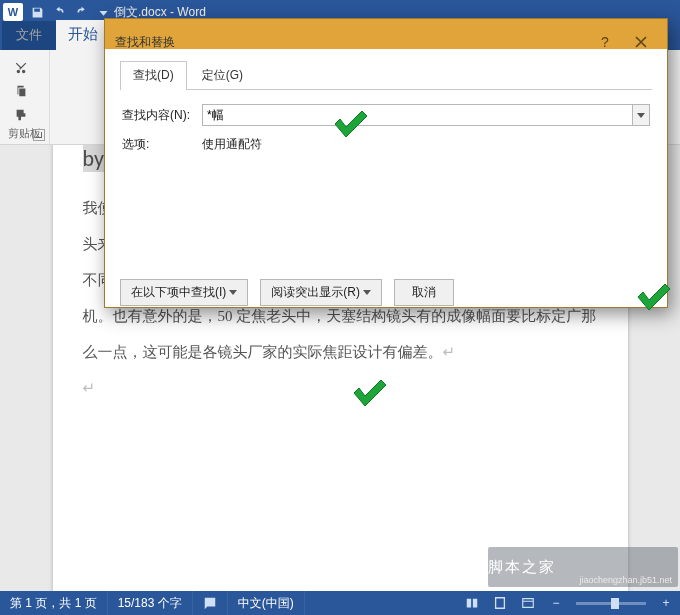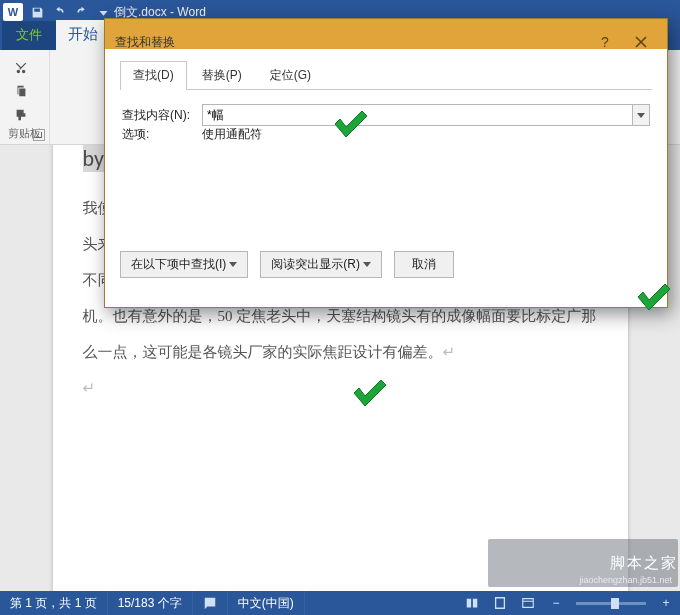--- a/index.html
+++ b/index.html
@@ -35,21 +35,21 @@
     flex:1; text-align:left; color:#f0f0f0; font-size:12px;
     padding-right: 110px;
   }
   
   .tabstrip {
     position: absolute; left:0; right:0; top:24px; height: 26px;
     background: #2a569a;
     display:flex; align-items:flex-end;
   }
   .file-tab {
-    background:#1d457f; color:#84cc16; padding: 5px 14px 6px; font-size:13px;
+    background:#1d457f; color:#a3a3a3; padding: 5px 14px 6px; font-size:13px;
     margin-left: 2px;
   }
   .rtab {
     color:#fff; padding: 5px 12px 6px; font-size:15px;
   }
   .rtab.active { background:#f3f3f3; color:#2a569a; }
   
   .ribbon {
     position:absolute; left:0; right:0; top:50px; height: 95px;
     background:#f3f3f3; border-bottom:1px solid #d5d5d5;
@@ -131,34 +131,34 @@
     display:flex; align-items:center; padding: 16px 8px 0 10px;
     font-size:12px;
   }
   .dlg-title .t-text { flex:1; }
   .dlg-title .t-btn {
     width:36px; height:26px; display:flex; align-items:center; justify-content:center;
     color:#5a4410; font-size:14px;
   }
   .dlg-title .t-btn svg { width:12px; height:12px; fill:#5a4410; stroke:#5a4410; }
   .dlg-body {
-    flex:1; border:1px solid #fff; padding: 10px 14px 28px;
+    flex:1; border:1px solid #fff; padding: 10px 14px 0;
     display:flex; flex-direction:column;
   }
   .dlg-tabs { display:flex; border-bottom:1px solid #c9c9c9; }
   .dlg-tab {
     padding: 5px 12px 6px; font-size:12px; color:#333;
     border:1px solid transparent; border-bottom:none; margin-right:2px;
     position:relative; top:1px;
   }
   .dlg-tab.active {
     border-color:#c9c9c9; background:#fff;
   }
   .dlg-form { padding: 14px 2px 0; }
-  .row { display:flex; align-items:center; }
+  .row { display:flex; align-items:center; margin-bottom: 10px; }
   .row .label { width: 80px; color:#222; }
   .find-input {
     flex:1; height:22px; border:1px solid #b6b6b6;
     padding: 0 20px 0 4px; font-size:12px;
   }
   .input-wrap { flex:1; position:relative; display:flex; }
   .input-drop {
     position:absolute; right:0; top:0; width:18px; height:22px;
     border:1px solid #b6b6b6; border-left:1px solid #b6b6b6;
     background:#f2f2f2; display:flex; align-items:center; justify-content:center;
@@ -181,23 +181,23 @@
   .btn .dd { width:0;height:0;border-left:4px solid transparent;border-right:4px solid transparent;border-top:5px solid #555;}
   
   .check {
     position:absolute; width:36px; height:30px; z-index:20;
     pointer-events:none;
   }
   .check svg { width:100%; height:100%; }
   .check svg path { fill:#1ea53a; stroke:#0a7a22; stroke-width:1; }
   
   .watermark {
-    position:absolute; right:2px; bottom:28px; width:190px; height:48px;
+    position:absolute; right:2px; bottom:28px; width:190px; height:40px;
     background: rgba(90,100,110,.45);
-    color:#fff; font-size:15px; display:flex; align-items:center; justify-content:flex-end;
+    color:#fff; font-size:15px; display:flex; align-items:center; justify-content:flex-start;
     letter-spacing:2px; z-index:5; border-radius:2px;
   }
   .watermark .sub { position:absolute; bottom:2px; right:6px; font-size:9px; color:#eaeaea; letter-spacing:0;}
 </style>
 </head>
 <body>
 
 <div class="titlebar">
   <div class="word-icon">W</div>
   <div class="qat-btn">
@@ -276,21 +276,20 @@
     <span class="t-btn">?</span>
     <span class="t-btn">
       <svg viewBox="0 0 12 12">
           <path d="M1 1l10 10M11 1L1 11" stroke-width="1.6" fill="none"></path>
         </svg>
     </span>
   </div>
   <div class="dlg-body">
     <div class="dlg-tabs">
       <div class="dlg-tab active"><span>查找(D)</span></div>
-      <div class="dlg-tab"><span>替换(P)</span></div>
       <div class="dlg-tab"><span>定位(G)</span></div>
     </div>
     <div class="dlg-form">
       <div class="row">
         <div class="label">查找内容(N):</div>
         <div class="input-wrap">
           <input class="find-input" type="text" value="*幅" style="">
           <div class="input-drop">
             <svg viewBox="0 0 8 8">
                 <path d="M0 2h8L4 7 0 2z"></path>

